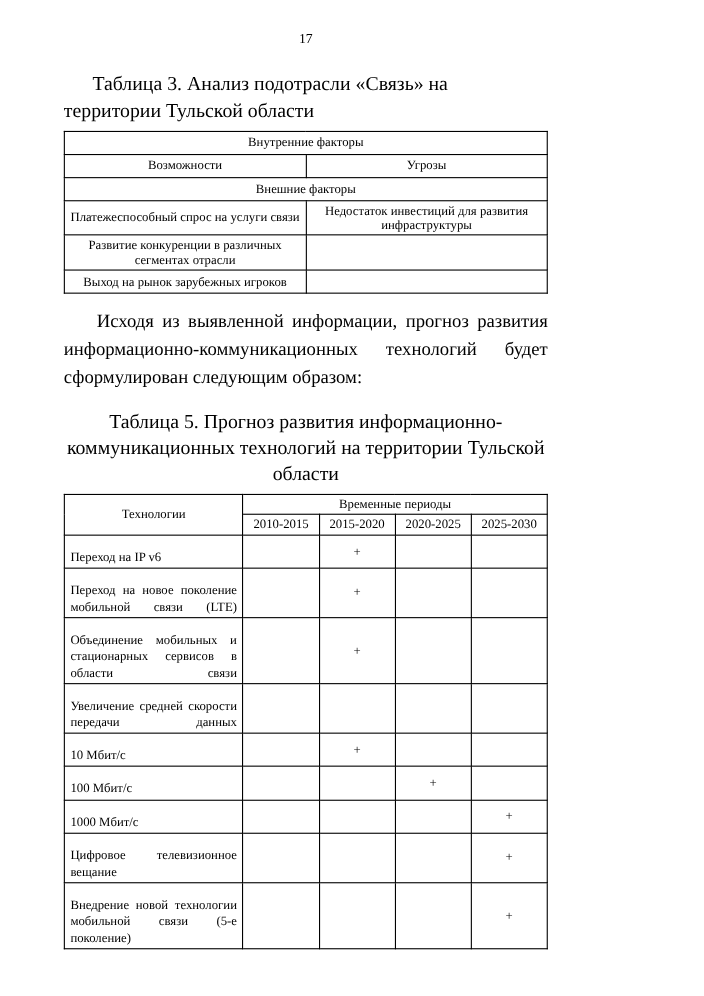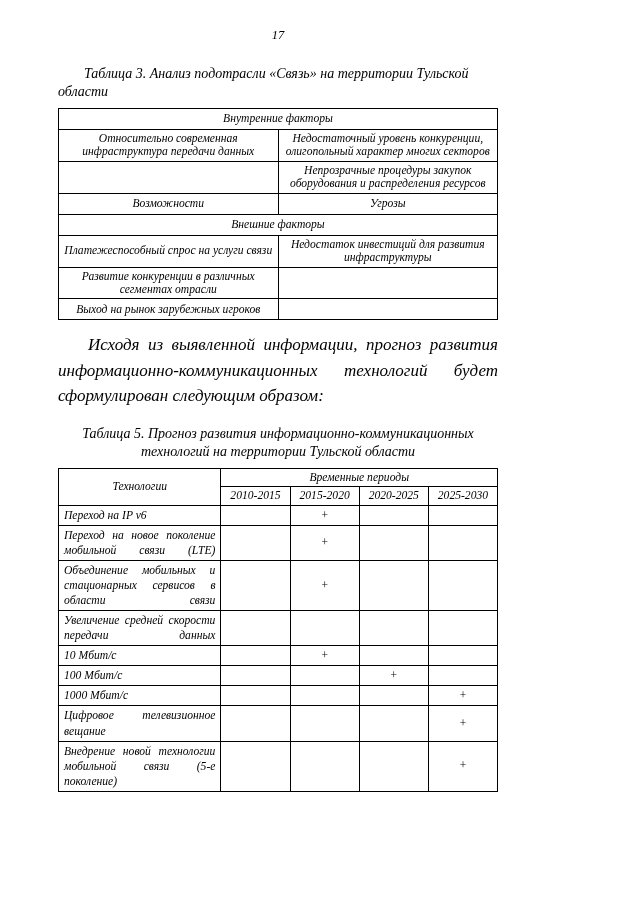--- a/index.html
+++ b/index.html
@@ -13,29 +13,28 @@
     font-family: "Liberation Serif", serif;
     color: #000000;
     position: relative;
   }
   .page {
     width: 556px;
     height: 905px;
     box-sizing: border-box;
     padding: 28px 58px 20px 58px;
     position: relative;
-    font-style: italic;
   }
   .page-number {
     text-align: center;
     font-size: 12.5px;
     margin-bottom: 22px;
   }
   .table-caption {
-    font-size: 14px;
+    font-size: 18px;
     text-align: center;
     line-height: 1.32;
     margin: 16px 0 6px 0;
   }
   .caption-left {
     text-align: left;
     text-indent: 26px;
   }
   table.doc {
     border-collapse: collapse;
@@ -59,21 +58,21 @@
     margin: 12px 0 10px 0;
   }
   .tech-table td {
     font-size: 11.4px;
     padding: 2px 4px;
   }
   .tech-table td.left {
     text-align: justify;
     text-align-last: justify;
     vertical-align: top;
-    padding: 2px 5px 2px 5px;
+    padding: 12px 5px 2px 5px;
     line-height: 1.3;
   }
   .tech-table td.left.single {
     text-align: left;
     text-align-last: left;
   }
   .plus { font-size: 12px; }
   .nowrap { white-space: nowrap; }
 </style>
 </head>
@@ -88,28 +87,20 @@
   <table class="doc swot">
     <colgroup>
       <col style="width:50%">
       <col style="width:50%">
     </colgroup>
     <tbody>
       <tr>
         <td colspan="2">Внутренние факторы</td>
       </tr>
       <tr>
-        <td>Относительно современная инфраструктура передачи данных</td>
-        <td>Недостаточный уровень конкуренции, олигопольный характер многих секторов</td>
-      </tr>
-      <tr>
-        <td></td>
-        <td>Непрозрачные процедуры закупок оборудования и распределения ресурсов</td>
-      </tr>
-      <tr>
         <td>Возможности</td>
         <td>Угрозы</td>
       </tr>
       <tr>
         <td colspan="2">Внешние факторы</td>
       </tr>
       <tr>
         <td>Платежеспособный спрос на услуги связи</td>
         <td>Недостаток инвестиций для развития инфраструктуры</td>
       </tr>

